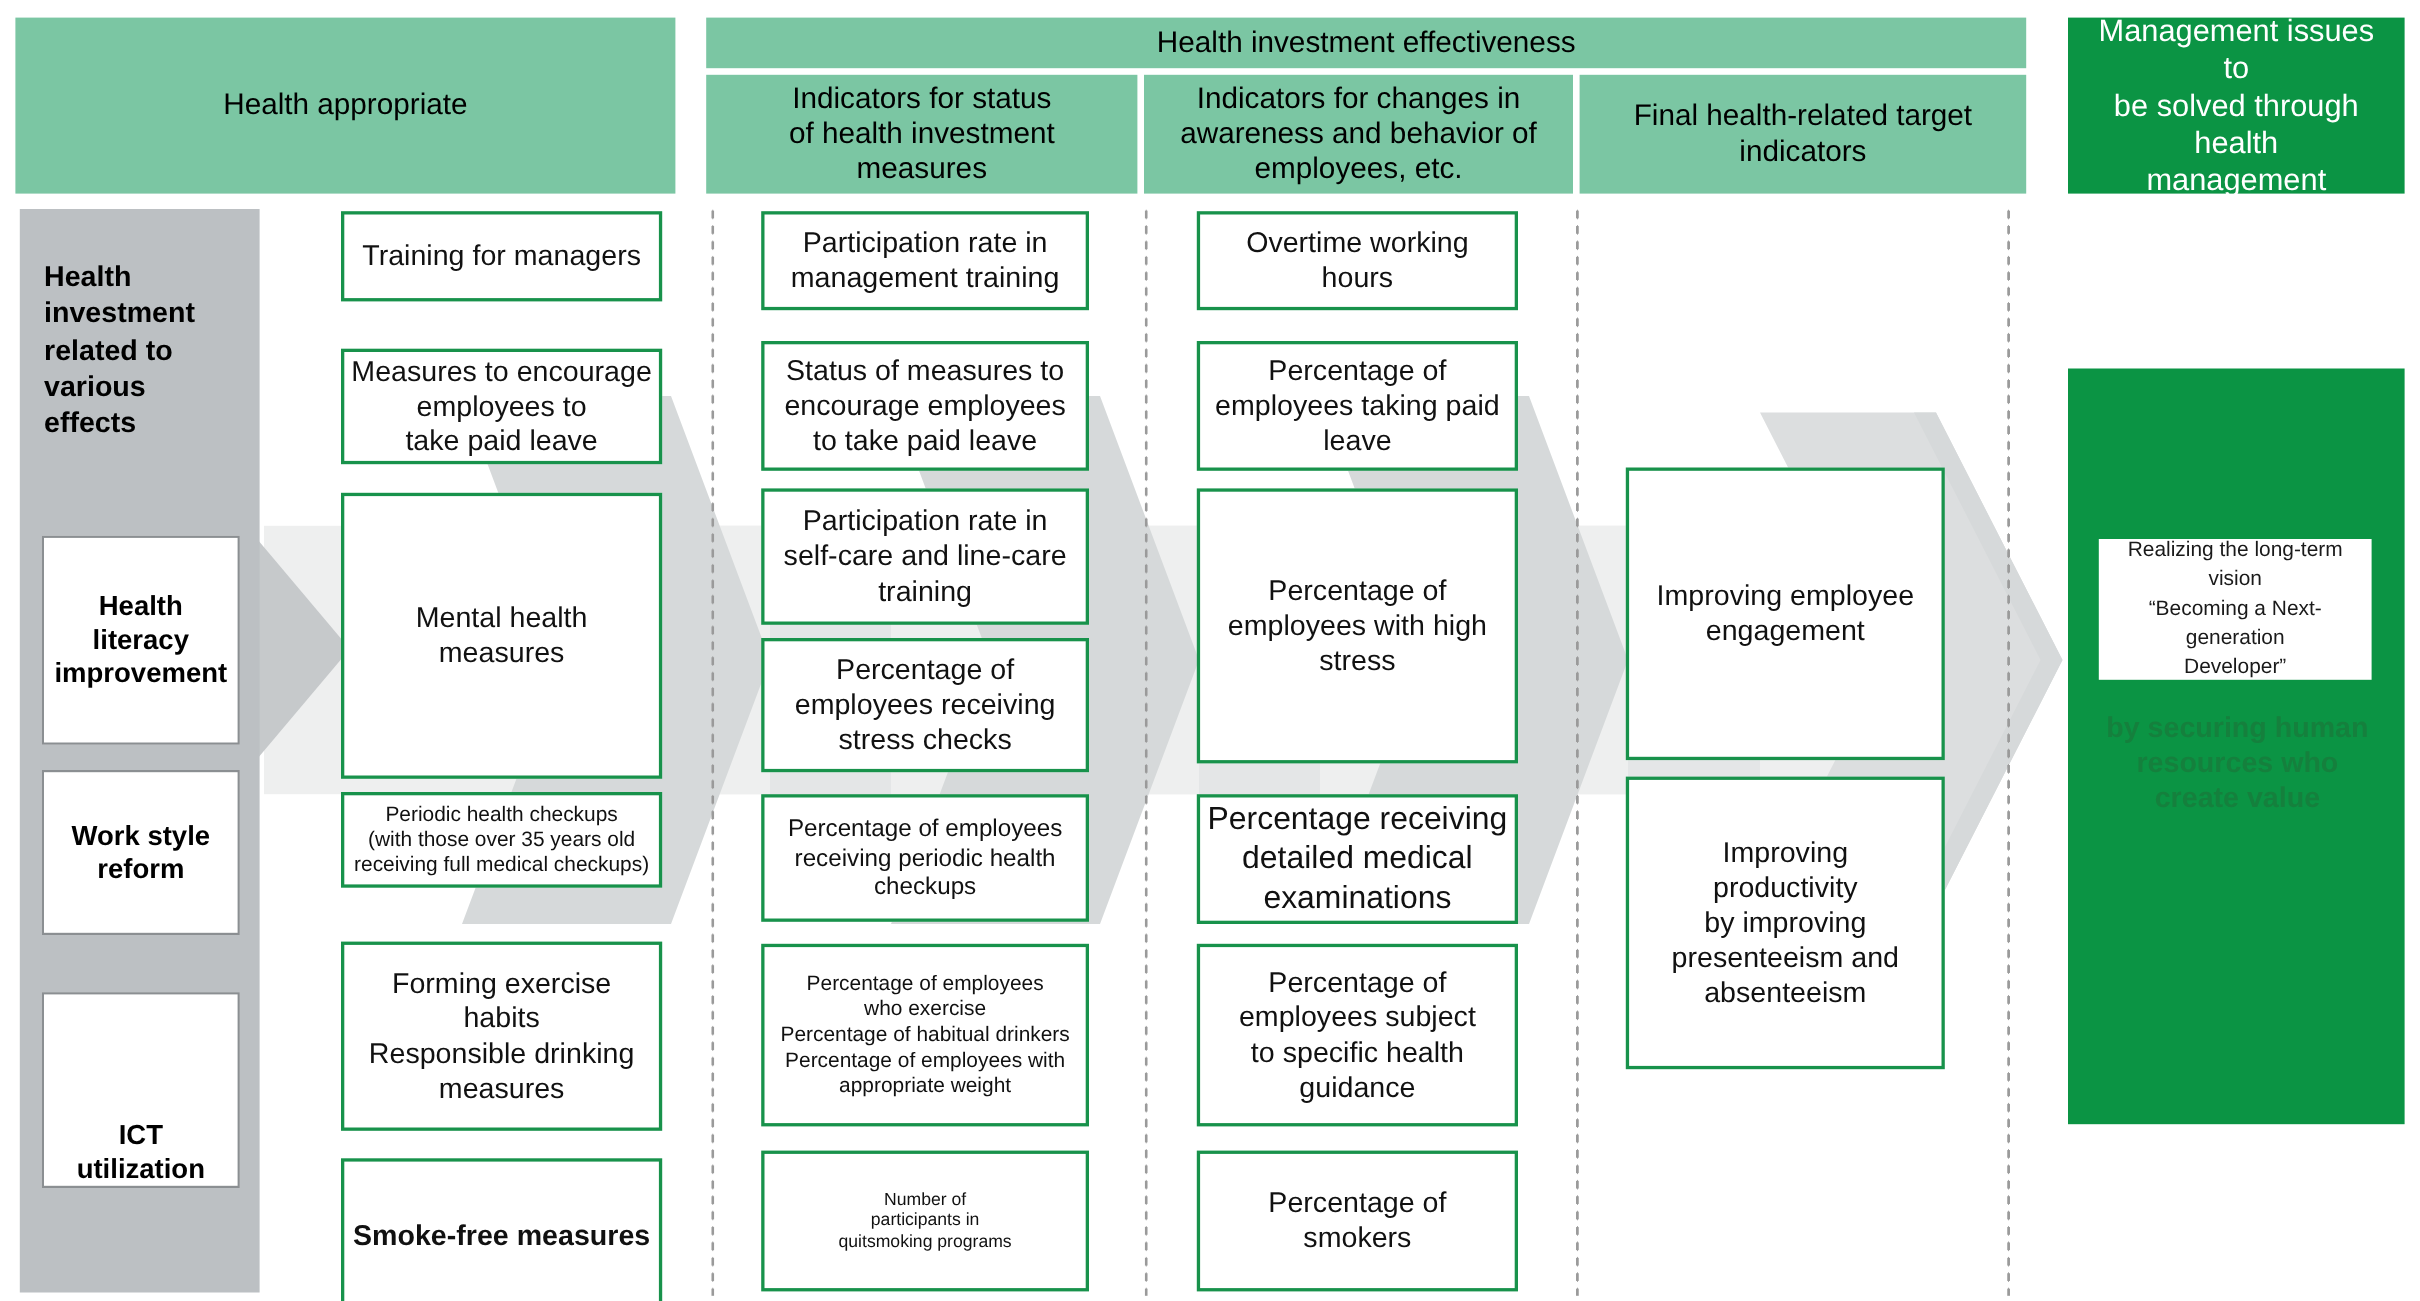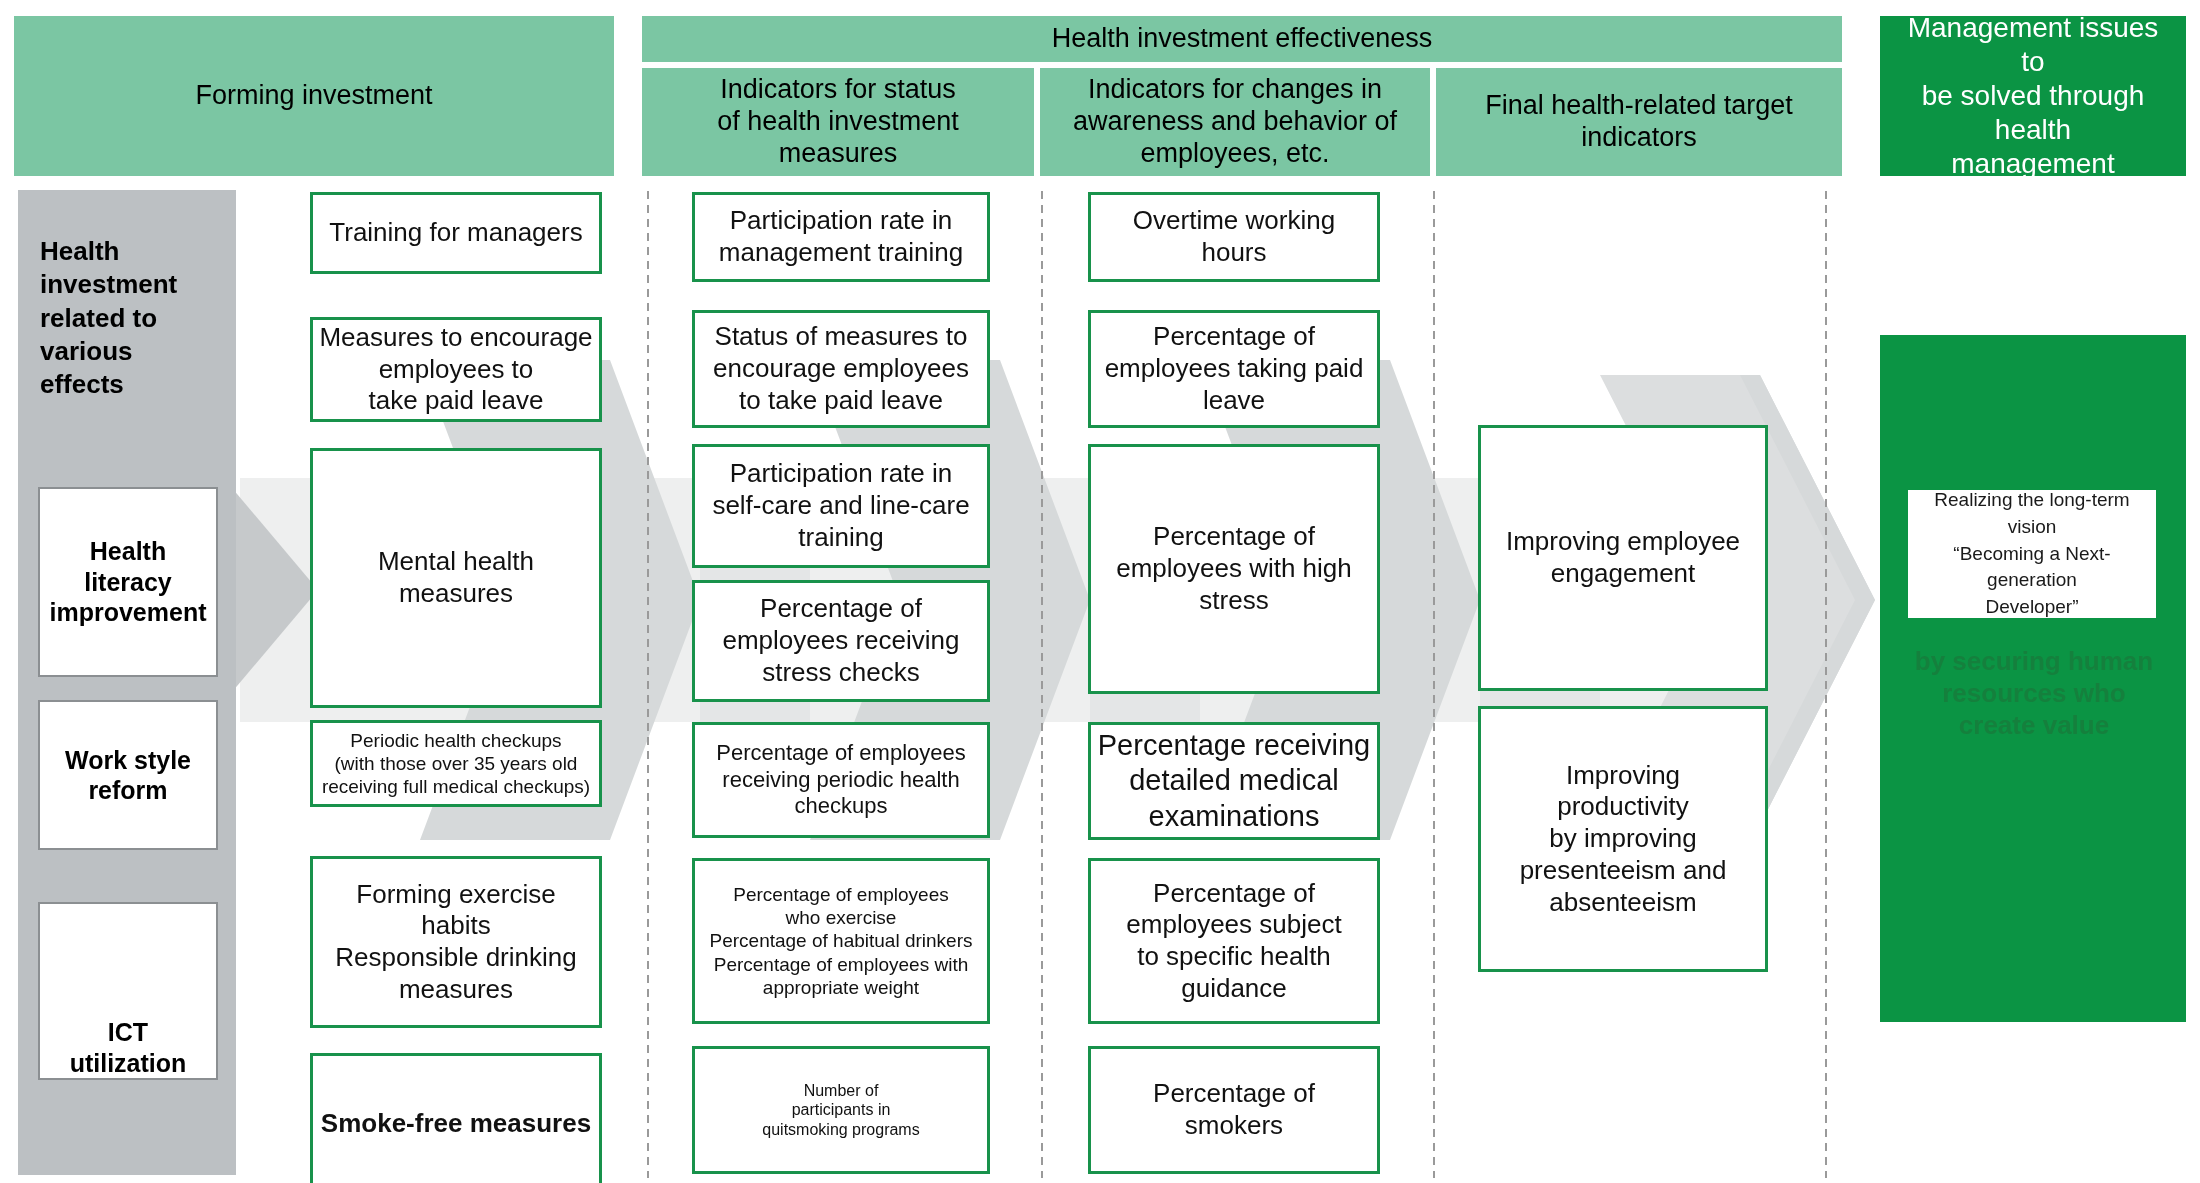--- a/index.html
+++ b/index.html
@@ -109,21 +109,21 @@
       <rect x="1480" y="478" width="120" height="244" fill="#e4e6e7"></rect>
     </g>
   </svg>
 
   <div class="dotsep" style="left:646px; top:188px; height:990px;"></div>
   <div class="dotsep" style="left:1040px; top:188px; height:990px;"></div>
   <div class="dotsep" style="left:1432px; top:188px; height:990px;"></div>
   <div class="dotsep" style="left:1824px; top:188px; height:990px;"></div>
 
   <div class="hdr-band" style="left:14px; top:16px; width:600px; height:160px; background:#7BC6A3;">
-    <span style="white-space:pre-line;">Forming investment</span>
+    <span style="white-space:pre-line;">Health appropriate</span>
   </div>
 
   <div class="hdr-band" style="left:642px; top:16px; width:1200px; height:46px; background:#7BC6A3;">
     <span style="white-space:pre-line;">Health investment effectiveness</span>
   </div>
 
   <div class="hdr-cell" style="left:642px; top:68px; width:392px; height:108px; background:#7BC6A3;">
     <span style="white-space:pre-line;">Indicators for status
 of health investment
 measures</span>

